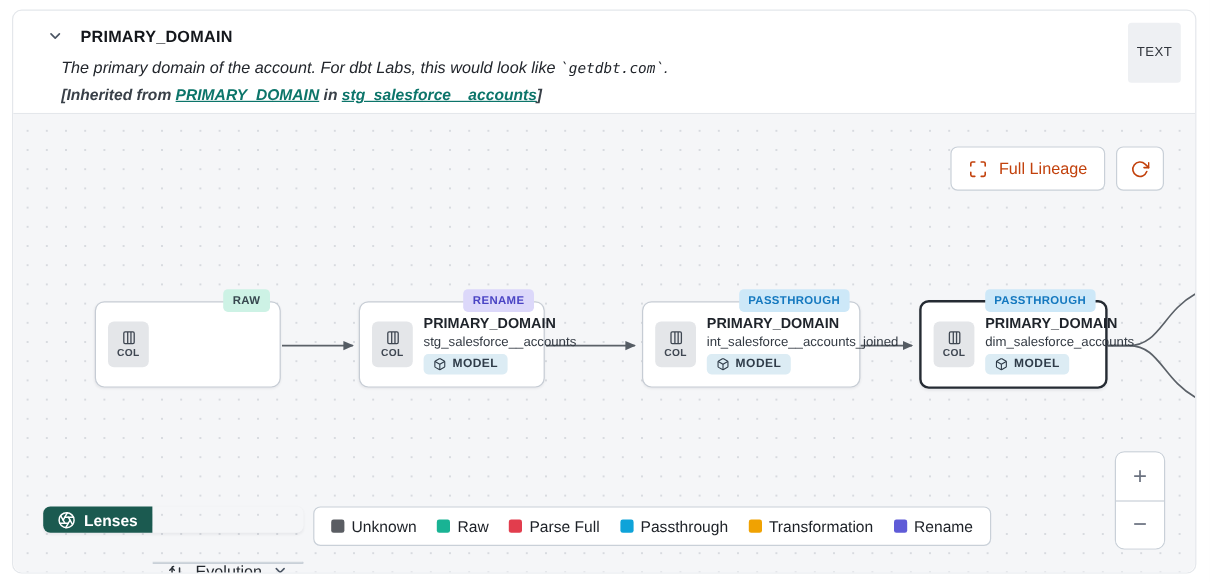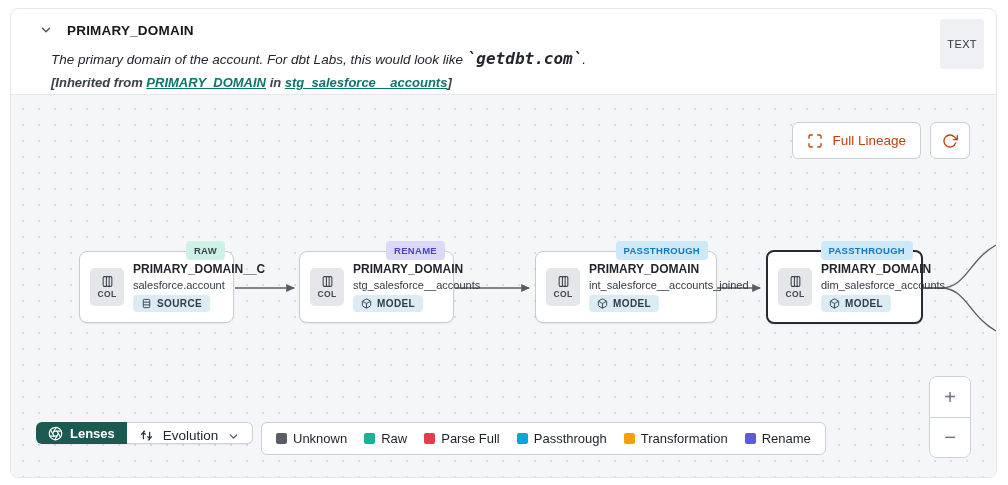--- a/index.html
+++ b/index.html
@@ -9,21 +9,21 @@
           background:#ffffff; border:1px solid #e4e7eb; border-radius:8px; }
 
   
   .hdr { position:relative; padding:10px 16px 0 28px; }
   .hdr-row { display:flex; align-items:center; gap:14px; height:22px; }
   .chev { width:14px; height:14px; color:#4b5563; flex:0 0 auto; cursor:pointer; }
   .hdr-title { font-size:13.5px; font-weight:700; color:#14171c; letter-spacing:.2px; }
   .type-badge { position:absolute; right:12px; top:10px; background:#eef0f3; color:#30343b;
                 font-size:11px; font-weight:500; padding:19px 7px; border-radius:3px; letter-spacing:.4px; }
   .desc { margin:8px 0 0 12px; font-style:italic; font-size:13.5px; color:#22262c; }
-  .desc code { font-family:"DejaVu Sans Mono",monospace; font-weight:700; font-size:16px; }
+  .desc code { font-family:"DejaVu Sans Mono",monospace; font-weight:400; font-size:12px; }
   .inherited { margin:7px 0 0 12px; font-style:italic; font-size:13px; color:#394048;font-weight:bold; }
   .inherited a { color:#0c756a; text-decoration:underline; cursor:pointer; }
 
   
   .canvas { position:absolute; left:0; right:0; top:85px; bottom:0;
             background:#f5f6f8; border-top:1px solid #e4e7eb; border-radius:0 0 8px 8px; overflow:hidden;
             background-image:radial-gradient(#d7dadf 1px, transparent 1.2px);
             background-size:16px 16px; background-position:4px 6px; }
 
   .edges { position:absolute; left:0; top:0; z-index:0; }
@@ -63,22 +63,22 @@
   .zoomctl .zbtn { height:40px; display:flex; align-items:center; justify-content:center;
                    font-size:20px; color:#6b7280; cursor:pointer; background:#fff; }
   .zoomctl .zbtn + .zbtn { border-top:1px solid #c9d0d8; }
 
   
   .lens-group { position:absolute; left:25px; top:327px; height:22px; display:flex; z-index:3;
                 border-radius:6px; box-shadow:0 1px 2px rgba(16,24,40,.05); }
   .lens-btn { display:flex; align-items:center; gap:7px; background:#1b5a50; color:#fff;
               font-size:13px; font-weight:600; padding:0 12px; border-radius:6px 0 0 6px; cursor:pointer; }
   .lens-btn svg { width:15px; height:15px; }
-  .lens-select { display:flex; align-items:flex-end; gap:9px; background:#fff; border:1px solid #c9d0d8;
-                 border-left:none; color:#23282e; font-size:13.5px; padding:0 12px; border-radius:0 6px 6px 0; cursor:pointer; }
+  .lens-select { display:flex; align-items:flex-start; gap:9px; background:#fff; border:1px solid #c9d0d8;
+                 border-left:none; color:#23282e; font-size:13.5px; padding:0 12px; border-radius:0 6px 6px 0; cursor:pointer;margin-top:46px; }
   .lens-select svg.swap { width:15px; height:15px; color:#2b3138; }
   .lens-select svg.dd { width:13px; height:13px; color:#4b5563; }
 
   
   .legend { position:absolute; left:250px; top:327px; height:33px; display:flex; align-items:center; gap:17px;
             background:#fff; border:1px solid #c9d0d8; border-radius:6px; padding:0 14px; z-index:3; }
   .leg-item { display:flex; align-items:center; gap:6px; font-size:13px; color:#1d2127; }
   .leg-sw { width:11px; height:11px; border-radius:2px; flex:0 0 auto; }
 </style>
 </head>
@@ -134,32 +134,20 @@
     <div class="node" style="left:68px; top:156px;">
       <span class="tag tag-raw">RAW</span>
       <div class="col-chip">
         <svg viewBox="0 0 24 24" fill="none" stroke="currentColor" stroke-width="2">
             <rect x="4" y="3" width="16" height="18" rx="2"></rect>
             <line x1="10" y1="3" x2="10" y2="21"></line>
             <line x1="15" y1="3" x2="15" y2="21"></line>
           </svg>
         <span>COL</span>
       </div>
-      <div class="node-body">
-        <span class="node-title">PRIMARY_DOMAIN__C</span>
-        <span class="node-sub">salesforce.account</span>
-        <span class="res-badge">
-          <svg viewBox="0 0 24 24" fill="none" stroke="currentColor" stroke-width="2">
-              <rect x="5" y="3" width="14" height="18" rx="2"></rect>
-              <line x1="5" y1="9" x2="19" y2="9"></line>
-              <line x1="5" y1="15" x2="19" y2="15"></line>
-            </svg>
-          <span>SOURCE</span>
-        </span>
-      </div>
     </div>
 
     <div class="node" style="left:288px; top:156px;">
       <span class="tag tag-rename">RENAME</span>
       <div class="col-chip">
         <svg viewBox="0 0 24 24" fill="none" stroke="currentColor" stroke-width="2">
             <rect x="4" y="3" width="16" height="18" rx="2"></rect>
             <line x1="10" y1="3" x2="10" y2="21"></line>
             <line x1="15" y1="3" x2="15" y2="21"></line>
           </svg>

